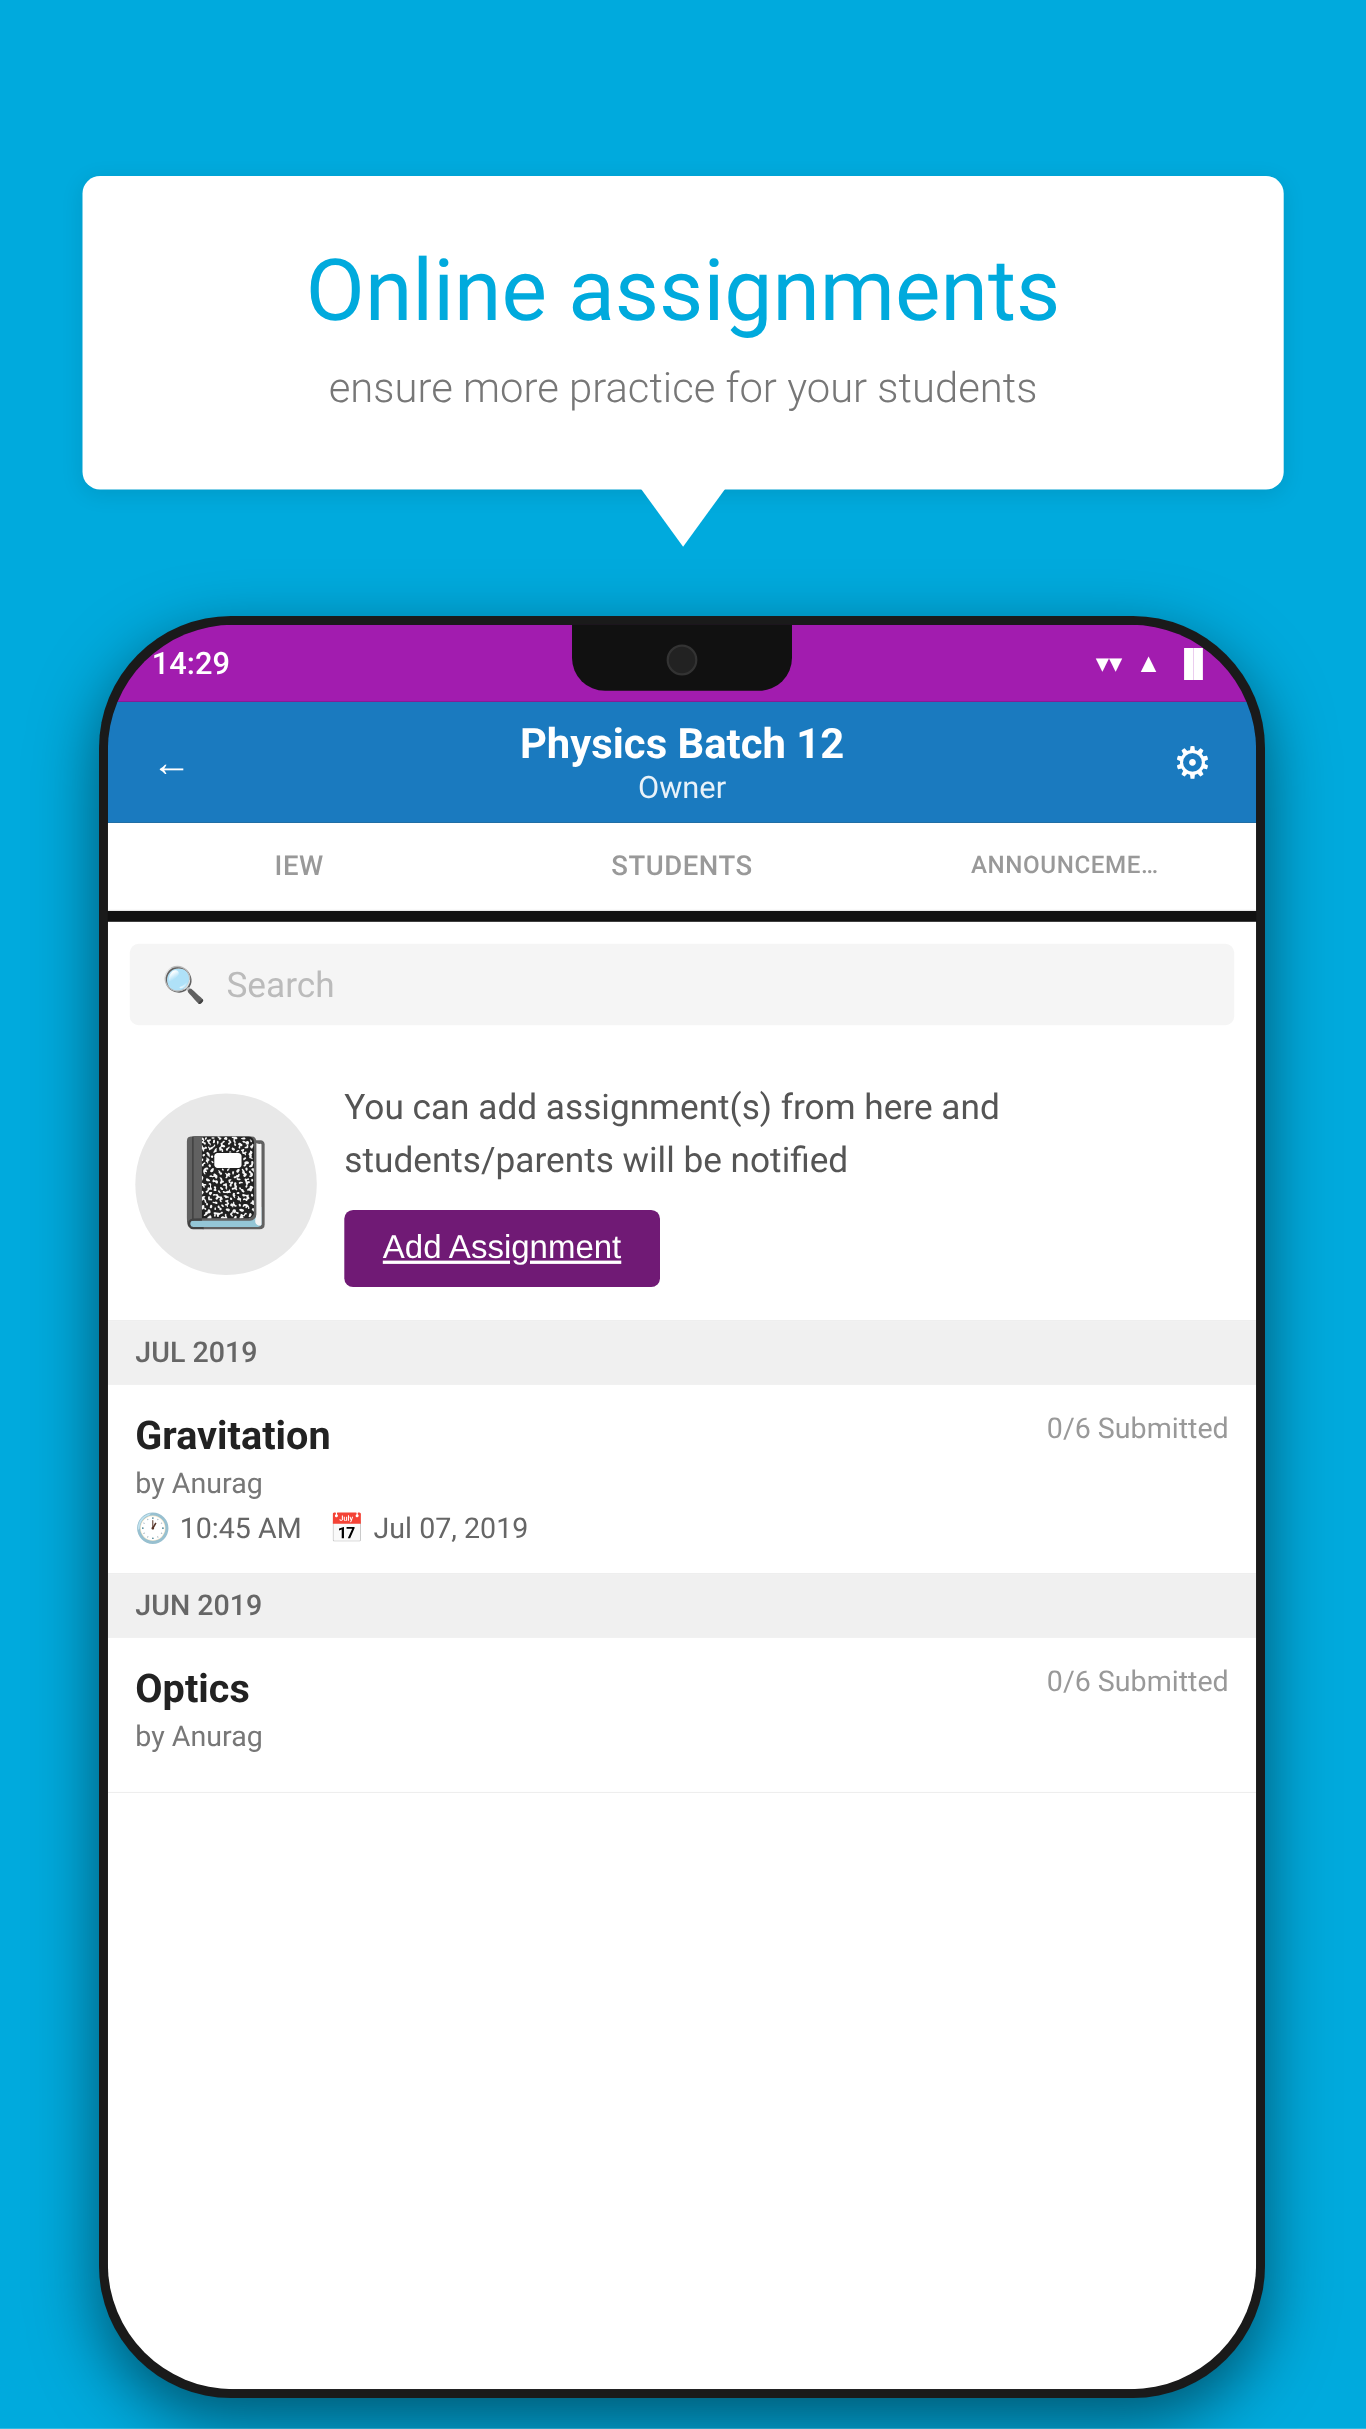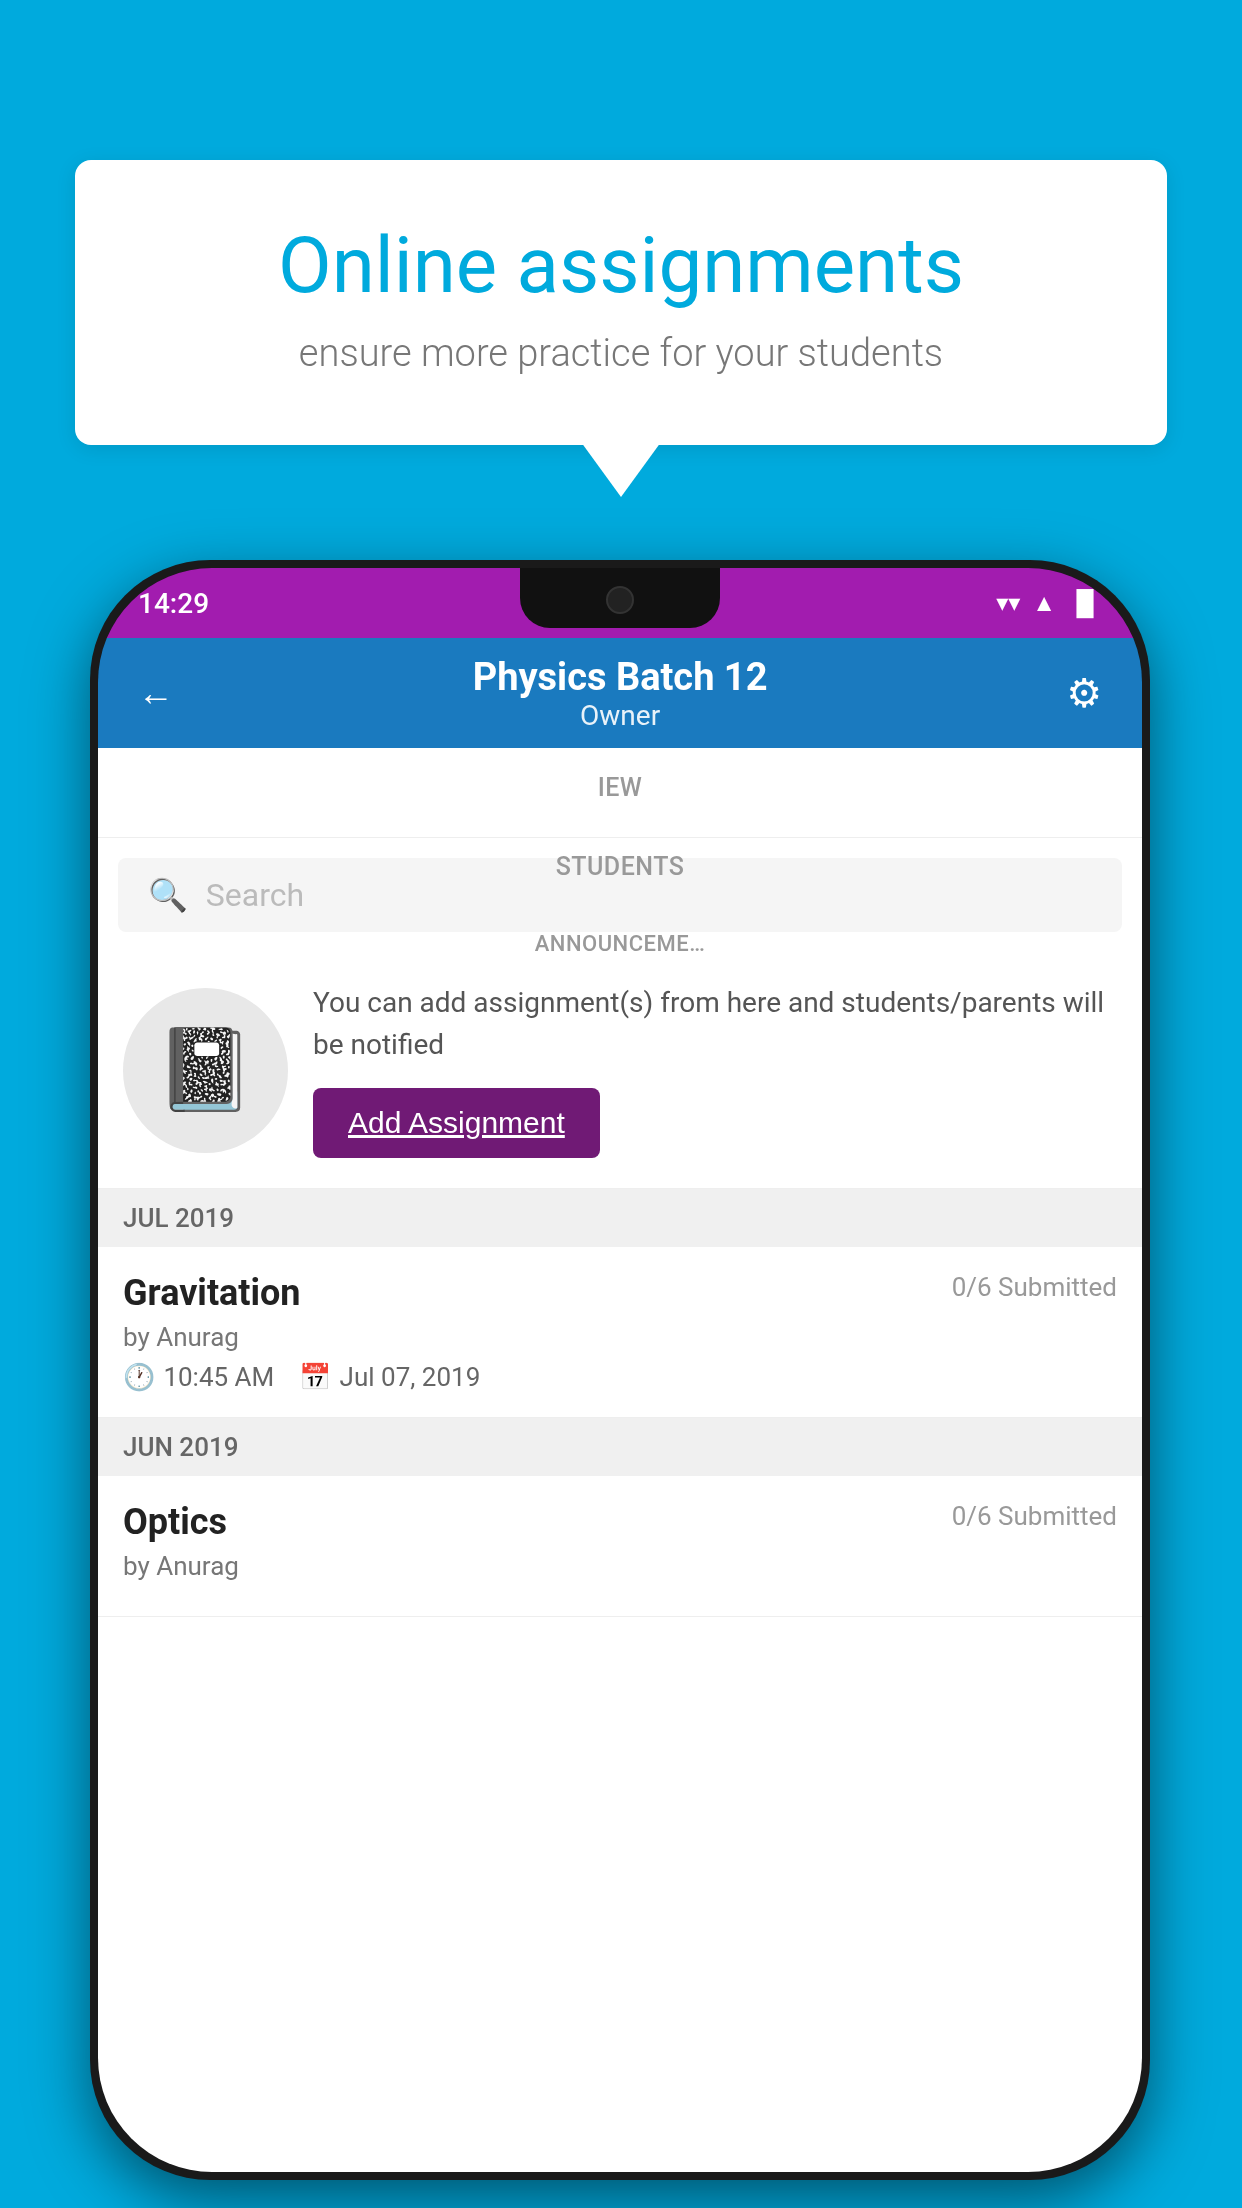--- a/index.html
+++ b/index.html
@@ -177,27 +177,26 @@
       color: white;
       font-size: 40px;
     }
 
     
     .tab-bar {
       position: absolute;
       top: 180px;
       left: 0;
       right: 0;
-      height: 90px;
+      height: 80px;
       background: white;
       display: flex;
       align-items: center;
       border-bottom: 1px solid #eee;
       z-index: 30;
-      flex-direction: column;
     }
 
     .tab-item {
       flex: 1;
       text-align: center;
       padding: 25px 0;
       font-size: 25px;
       color: #999;
       font-weight: 500;
       letter-spacing: 0.5px;
@@ -277,21 +276,21 @@
 
     .notebook-icon {
       font-size: 80px;
     }
 
     .promo-content {
       flex: 1;
     }
 
     .promo-text {
-      font-size: 28px;
+      font-size: 32px;
       color: #555;
       line-height: 1.5;
       margin-bottom: 22px;
     }
 
     .add-assignment-btn {
       background: #701a75;
       color: white;
       border: none;
       border-radius: 8px;

